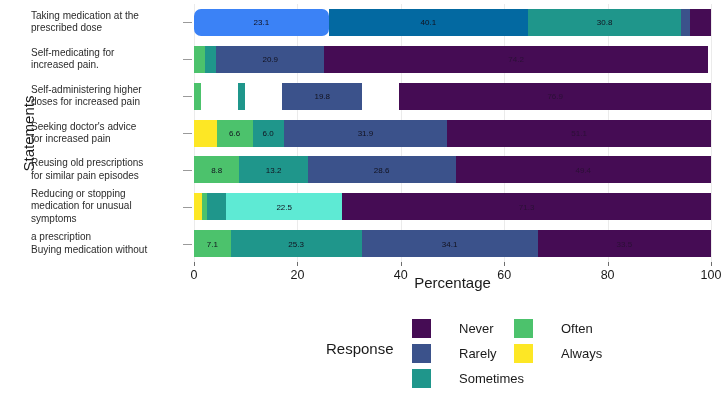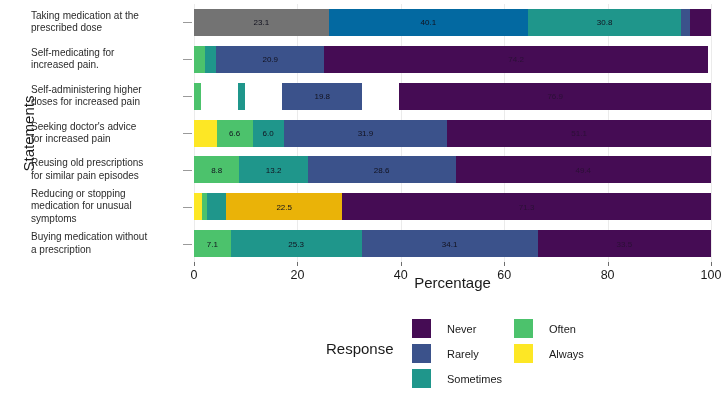--- a/index.html
+++ b/index.html
@@ -45,21 +45,21 @@
   .xlab{position:absolute; font-size:12.5px; color:#1a1a1a; text-align:center; width:40px;}
   .xtitle{position:absolute; top:274px; left:194px; width:517px;
           text-align:center; font-size:15px; color:#1a1a1a;}
 
   
   .legend{position:absolute; left:326px; top:316px; width:280px; height:76px;}
   .legtitle{position:absolute; left:0; top:24px; font-size:15px; color:#1a1a1a;}
   .legcol{position:absolute; top:0;}
   .legitem{display:flex; align-items:center; height:25px; margin-bottom:0;}
   .swatch{width:19px; height:19px; flex:0 0 19px;}
-  .legtext{margin-left:8px; font-size:11px; color:#1a1a1a; white-space:nowrap;padding-left:8px;}
+  .legtext{margin-left:20px; font-size:13px; color:#1a1a1a; white-space:nowrap;padding-left:8px;}
 </style>
 </head>
 <body>
 
 <div id="root">
 
   <div class="ytitle">Statements</div>
 
   <div id="ylabels">
       <div class="ylab" style="right: 546px; top: 9.92857px; width: 150px; left: 31px;">
@@ -81,43 +81,43 @@
       <div class="ylab" style="right: 546px; top: 157.357px; width: 150px; left: 31px;">
         <div>Reusing old prescriptions</div>
         <div>for similar pain episodes</div>
       </div>
       <div class="ylab" style="right: 546px; top: 187.964px; width: 150px; left: 31px;">
         <div>Reducing or stopping</div>
         <div>medication for unusual</div>
         <div>symptoms</div>
       </div>
       <div class="ylab" style="right: 546px; top: 231.071px; width: 150px; left: 31px;">
+        <div>a prescription</div>
         <div>Buying medication without</div>
-        <div>a prescription</div>
       </div>
     </div>
   <div id="yticks">
       <div class="ytickline" style="left: 183px; top: 22.4286px;"></div>
       <div class="ytickline" style="left: 183px; top: 59.2857px;"></div>
       <div class="ytickline" style="left: 183px; top: 96.1429px;"></div>
       <div class="ytickline" style="left: 183px; top: 133px;"></div>
       <div class="ytickline" style="left: 183px; top: 169.857px;"></div>
       <div class="ytickline" style="left: 183px; top: 206.714px;"></div>
       <div class="ytickline" style="left: 183px; top: 243.571px;"></div>
     </div>
 
   <div class="panel" id="panel">
       <div class="gridline" style="left: 0px;"></div>
       <div class="gridline" style="left: 103.4px;"></div>
       <div class="gridline" style="left: 206.8px;"></div>
       <div class="gridline" style="left: 310.2px;"></div>
       <div class="gridline" style="left: 413.6px;"></div>
       <div class="gridline" style="left: 517px;"></div>
       <div class="row" style="top: 4.92857px; height: 27px;">
-        <div class="seg" style="width: 140px; background: #737373;">
+        <div class="seg" style="width: 140px; background: #3b82f6; border-radius: 7px;">
           <span class="lab-dark">23.1</span>
         </div>
         <div class="seg" style="width: 207.317px; background: #0369a1;">
           <span class="lab-dark">40.1</span>
         </div>
         <div class="seg" style="width: 159.236px; background: rgb(31, 150, 139);">
           <span class="lab-dark">30.8</span>
         </div>
         <div class="seg" style="width: 8.789px; background: rgb(59, 82, 139);"></div>
         <div class="seg" style="width: 22.231px; background: rgb(69, 12, 84);"></div>
@@ -168,21 +168,21 @@
           <span class="lab-dark">28.6</span>
         </div>
         <div class="seg" style="width: 255.398px; background: rgb(69, 12, 84);">
           <span class="lab-light">49.4</span>
         </div>
       </div>
       <div class="row" style="top: 189.214px; height: 27px;">
         <div class="seg" style="width: 8.272px; background: rgb(253, 231, 37);"></div>
         <div class="seg" style="width: 4.653px; background: rgb(76, 194, 108);"></div>
         <div class="seg" style="width: 19.129px; background: rgb(31, 150, 139);"></div>
-        <div class="seg" style="width: 116.325px; background: #eab308;">
+        <div class="seg" style="width: 116.325px; background: #5eead4;">
           <span class="lab-dark">22.5</span>
         </div>
         <div class="seg" style="width: 368.621px; background: rgb(69, 12, 84);">
           <span class="lab-light">71.3</span>
         </div>
       </div>
       <div class="row" style="top: 226.071px; height: 27px;">
         <div class="seg" style="width: 36.707px; background: rgb(76, 194, 108);">
           <span class="lab-dark">7.1</span>
         </div>

